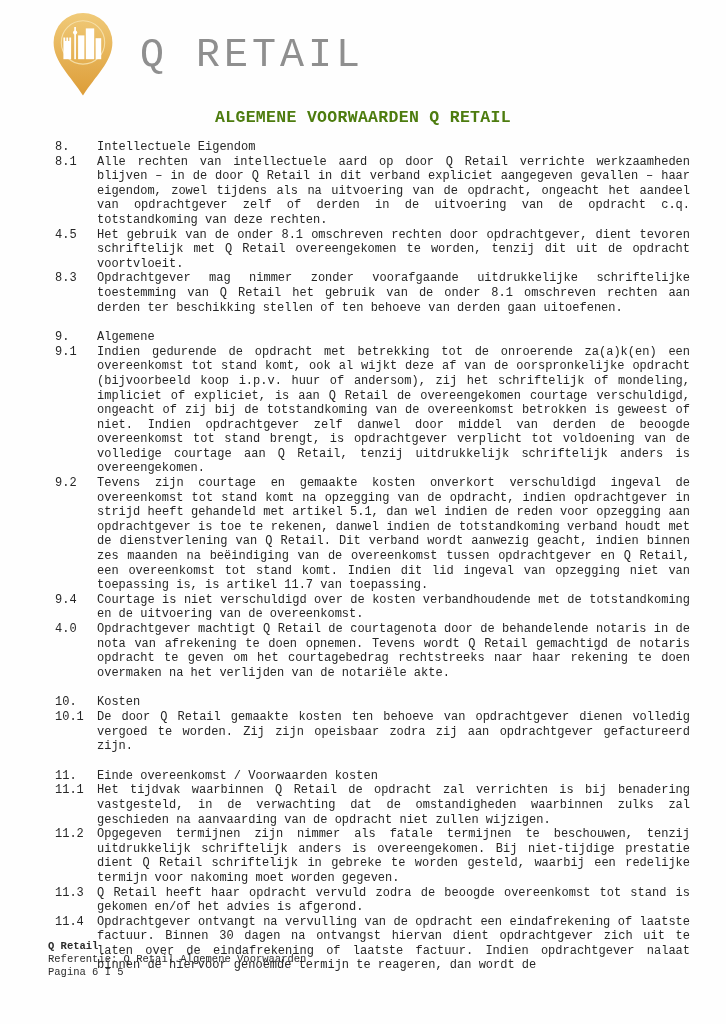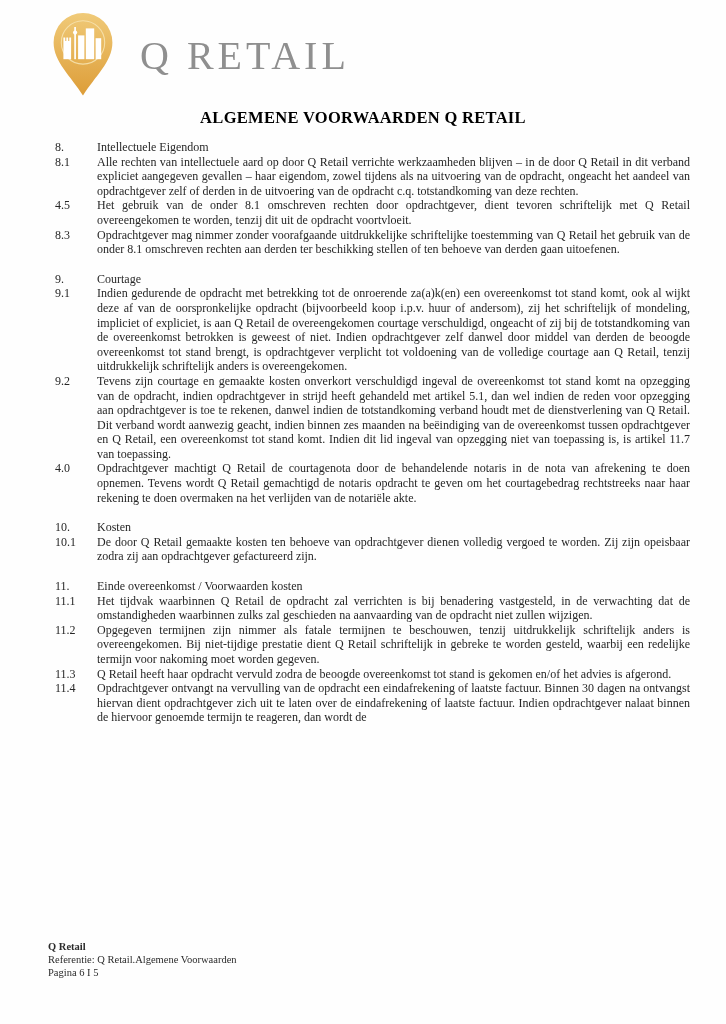--- a/index.html
+++ b/index.html
@@ -1,21 +1,21 @@
 <!DOCTYPE html>
 <html lang="nl"><head>
 <meta charset="utf-8">
 <style>
   html,body{margin:0;padding:0;background:#e9e9e9;}
   .page{
     position:relative;
     width:726px;height:1024px;
     margin:0 auto;
     background:#fefefe;
-    font-family:Liberation Serif, serif;
+    font-family:Liberation Mono, monospace;
     color:#262626;
     overflow:hidden;
     box-sizing:border-box;
   }
   
   .header{position:absolute;top:13px;left:48px;display:flex;align-items:center;}
   .pin{width:70px;height:84px;flex:0 0 auto;}
   .brand{
     font-size:40px;
     font-weight:400;
@@ -25,21 +25,21 @@
     white-space:nowrap;
   }
   
   .doc-title{
     position:absolute;
     top:108px;left:0;right:0;
     text-align:center;
     font-size:16.5px;
     font-weight:bold;
     letter-spacing:.3px;
-    color:#000000;
+    color:#4d7c0f;
   }
   
   .content{
     position:absolute;
     top:140px;left:55px;right:36px;
     font-size:12px;
     line-height:14.6px;
   }
   .section{margin:0 0 15px 0;}
   .row{display:flex;}
@@ -105,29 +105,33 @@
       </div>
       <div class="row">
         <span class="num">8.3</span>
         <p class="txt">Opdrachtgever mag nimmer zonder voorafgaande uitdrukkelijke schriftelijke toestemming van Q Retail het gebruik van de onder 8.1 omschreven rechten aan derden ter beschikking stellen of ten behoeve van derden gaan uitoefenen.</p>
       </div>
     </div>
 
     <div class="section">
       <div class="row heading">
         <span class="num">9.</span>
-        <p class="txt">Courtage</p>
+        <p class="txt">Algemene</p>
       </div>
       <div class="row">
         <span class="num">9.1</span>
         <p class="txt">Indien gedurende de opdracht met betrekking tot de onroerende za(a)k(en) een overeenkomst tot stand komt, ook al wijkt deze af van de oorspronkelijke opdracht (bijvoorbeeld koop i.p.v. huur of andersom), zij het schriftelijk of mondeling, impliciet of expliciet, is aan Q Retail de overeengekomen courtage verschuldigd, ongeacht of zij bij de totstandkoming van de overeenkomst betrokken is geweest of niet. Indien opdrachtgever zelf danwel door middel van derden de beoogde overeenkomst tot stand brengt, is opdrachtgever verplicht tot voldoening van de volledige courtage aan Q Retail, tenzij uitdrukkelijk schriftelijk anders is overeengekomen.</p>
       </div>
       <div class="row">
         <span class="num">9.2</span>
         <p class="txt">Tevens zijn courtage en gemaakte kosten onverkort verschuldigd ingeval de overeenkomst tot stand komt na opzegging van de opdracht, indien opdrachtgever in strijd heeft gehandeld met artikel 5.1, dan wel indien de reden voor opzegging aan opdrachtgever is toe te rekenen, danwel indien de totstandkoming verband houdt met de dienstverlening van Q Retail. Dit verband wordt aanwezig geacht, indien binnen zes maanden na beëindiging van de overeenkomst tussen opdrachtgever en Q Retail, een overeenkomst tot stand komt. Indien dit lid ingeval van opzegging niet van toepassing is, is artikel 11.7 van toepassing.</p>
+      </div>
+      <div class="row">
+        <span class="num">9.4</span>
+        <p class="txt">Courtage is niet verschuldigd over de kosten verbandhoudende met de totstandkoming en de uitvoering van de overeenkomst.</p>
       </div>
       <div class="row">
         <span class="num">4.0</span>
         <p class="txt">Opdrachtgever machtigt Q Retail de courtagenota door de behandelende notaris in de nota van afrekening te doen opnemen. Tevens wordt Q Retail gemachtigd de notaris opdracht te geven om het courtagebedrag rechtstreeks naar haar rekening te doen overmaken na het verlijden van de notariële akte.</p>
       </div>
     </div>
 
     <div class="section">
       <div class="row heading">
         <span class="num">10.</span>

